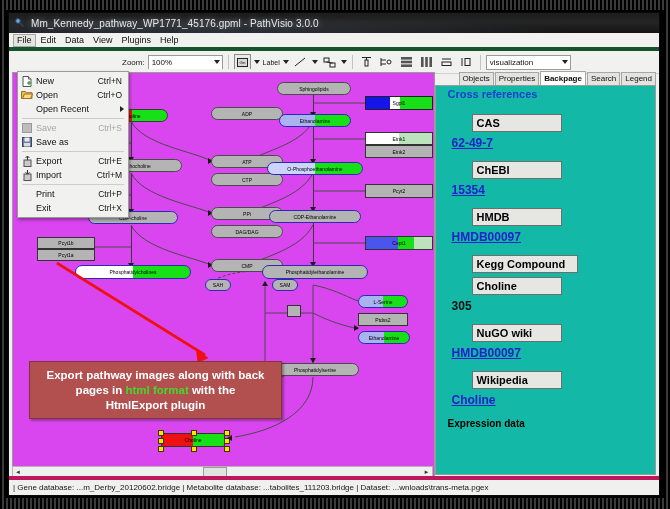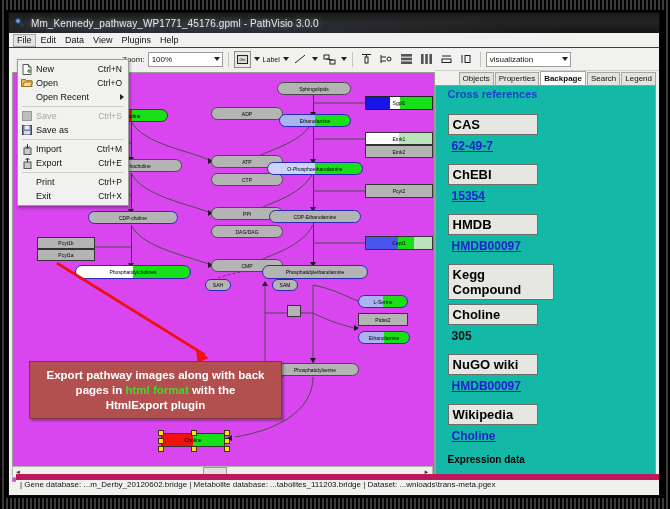--- a/index.html
+++ b/index.html
@@ -21,21 +21,21 @@
     background:linear-gradient(180deg,#1c1c1c 0%,#252525 45%,#141414 100%);
     display:flex;align-items:center;padding-left:5px;position:relative;}
   #titlebar .tb-glow{position:absolute;left:0;top:0;width:100%;height:100%;
     background:radial-gradient(ellipse at 30% 120%,rgba(120,140,170,.28),rgba(0,0,0,0) 60%);}
   .app-icon{width:12px;height:12px;position:relative;flex:0 0 auto;margin-right:5px;z-index:2;}
   .app-icon svg{display:block;}
   #titletext{color:#e8e8e8;font-size:10px;letter-spacing:.1px;z-index:2;white-space:nowrap;
     text-shadow:0 0 6px rgba(200,215,245,.55);}
 
   
-  #menubar{height:14px;background:#f1f1f0;border-bottom:1px solid #14532d;
+  #menubar{height:14px;background:#f1f1f0;border-bottom:4px solid #14532d;
     display:flex;align-items:center;padding-left:4px;gap:1px;}
   .menu-item{font-size:9px;color:#101010;padding:1px 4px;line-height:11px;white-space:nowrap;}
   .menu-item.active{background:#e4e4e2;border:1px solid #a8a8a4;padding:0 3px;}
 
   
   #toolbar{height:22px;background:#f1f1f0;border-bottom:1px solid #cfcfcb;
     display:flex;align-items:center;gap:3px;padding-left:4px;position:relative;}
   .tb-sep{width:1px;height:15px;background:#c4c4c0;margin:0 2px;}
   .tb-lbl{font-size:8px;color:#1a1a1a;}
   .combo{height:13px;border:1px solid #9a9a96;background:#fff;display:flex;align-items:center;
@@ -53,40 +53,40 @@
   #body{position:absolute;left:0;top:56px;right:0;bottom:0;display:flex;}
   #canvaswrap{position:relative;flex:1 1 auto;background:#f0f0ef;padding:3px 2px 0 3px;box-sizing:border-box;}
   #canvas{position:relative;width:100%;height:408px;background:#d946ef;border:1px solid #9b9b97;overflow:hidden;}
   #hscrollbar{position:absolute;left:3px;right:2px;bottom:17px;height:10px;background:#f0f0ef;
     border:1px solid #b5b5b1;display:flex;align-items:center;}
   .hs-arrow{width:10px;height:8px;display:flex;align-items:center;justify-content:center;font-size:6px;color:#333;}
   .hs-thumb{height:8px;background:#e2e2df;border:1px solid #9b9b97;flex:0 0 auto;}
 
   
   #statusbar{position:absolute;left:0;bottom:0;width:100%;height:15px;background:#f0f0ef;
-    border-top:6px solid #be185d;display:flex;align-items:flex-start;margin-left:7px;}
+    border-top:4px solid #be185d;display:flex;align-items:center;}
   #statustext{font-size:8px;color:#141414;padding-left:4px;white-space:nowrap;}
 
   
   #sidepanel{flex:0 0 210px;display:flex;flex-direction:column;padding:3px 3px 0 0;box-sizing:border-box;}
   #tabstrip{display:flex;align-items:flex-end;height:13px;gap:1px;padding-left:24px;}
   .tab{font-size:8px;color:#101010;border:1px solid #a6a6a2;border-bottom:none;background:#e3e3e0;
     padding:1px 3px;line-height:10px;}
   .tab.sel{background:#fff;font-weight:bold;padding:2px 3px 1px;}
   #panelbody{flex:1 1 auto;background:#14b8a6;border:1px solid #9b9b97;overflow:hidden;position:relative;
     padding:0 10px 0 12px;box-sizing:border-box;margin-bottom:20px;}
   .xref-title{color:#1c3fcf;font-size:11px;font-weight:bold;margin:2px 0 14px 0;}
-  .xref-head{border:1px solid #6e6e6a;background:#e6e6e3;font-size:13px;font-weight:bold;color:#000;
-    padding:2px 4px;margin-bottom:4px;width:80px;}
+  .xref-head{border:1px solid #6e6e6a;background:#e6e6e3;font-size:11px;font-weight:bold;color:#000;
+    padding:2px 4px;margin-bottom:4px;width:80px;margin-left:24px;}
   .xref-val{font-size:12px;color:#2222cc;text-decoration:underline;margin:0 0 11px 4px;font-weight:bold;}
   .xref-val.plain{color:#111;text-decoration:none;}
   .expr-title{font-size:10px;font-weight:bold;color:#000;margin-top:2px;}
 
   
-  #filemenu{position:absolute;left:8px;top:46px;width:110px;background:#f1f1ef;
+  #filemenu{position:absolute;left:8px;top:58px;width:110px;background:#f1f1ef;
     border:1px solid #9b9b97;box-shadow:1px 2px 3px rgba(0,0,0,.35);z-index:50;padding:2px 0;}
   .mi{display:flex;align-items:center;height:14px;font-size:9px;color:#111;position:relative;}
   .mi .ico{width:18px;display:flex;align-items:center;justify-content:center;}
   .mi .lbl{flex:1 1 auto;}
   .mi .acc{color:#111;padding-right:6px;font-size:8.5px;}
   .mi.dis .lbl,.mi.dis .acc{color:#a6a6a2;}
   .mi .submark{position:absolute;right:4px;width:0;height:0;border-top:3px solid transparent;
     border-bottom:3px solid transparent;border-left:4px solid #222;}
   .mi-sep{height:1px;background:#cdcdc9;margin:2px 4px;}
   #batch-export{border:1px solid #e01b1b;margin:1px 2px;height:14px;}
@@ -524,38 +524,38 @@
         <span class="lbl">Save as</span>
         <span class="acc"></span>
       </div>
 
       <div class="mi-sep"></div>
 
       <div class="mi">
         <span class="ico">
           <svg width="9" height="11" viewBox="0 0 9 11">
               <rect x="1" y="4" width="7" height="6.5" fill="#c9c9c9" stroke="#555"></rect>
+              <path d="M4.5 4.2 v-4 M2.5 2 L4.5 0 L6.5 2" stroke="#333" fill="none"></path>
+            </svg>
+        </span>
+        <span class="lbl">Export</span>
+        <span class="acc">Ctrl+E</span>
+      </div>
+
+      <div class="mi">
+        <span class="ico">
+          <svg width="9" height="11" viewBox="0 0 9 11">
+              <rect x="1" y="4" width="7" height="6.5" fill="#c9c9c9" stroke="#555"></rect>
               <path d="M4.5 0 v4 M2.5 2.2 L4.5 4.2 L6.5 2.2" stroke="#333" fill="none"></path>
             </svg>
         </span>
         <span class="lbl">Import</span>
         <span class="acc">Ctrl+M</span>
       </div>
 
-      <div class="mi">
-        <span class="ico">
-          <svg width="9" height="11" viewBox="0 0 9 11">
-              <rect x="1" y="4" width="7" height="6.5" fill="#c9c9c9" stroke="#555"></rect>
-              <path d="M4.5 4.2 v-4 M2.5 2 L4.5 0 L6.5 2" stroke="#333" fill="none"></path>
-            </svg>
-        </span>
-        <span class="lbl">Export</span>
-        <span class="acc">Ctrl+E</span>
-      </div>
-
       <div class="mi-sep"></div>
 
       <div class="mi">
         <span class="ico"></span>
         <span class="lbl">Print</span>
         <span class="acc">Ctrl+P</span>
       </div>
 
       <div class="mi">
         <span class="ico"></span>

